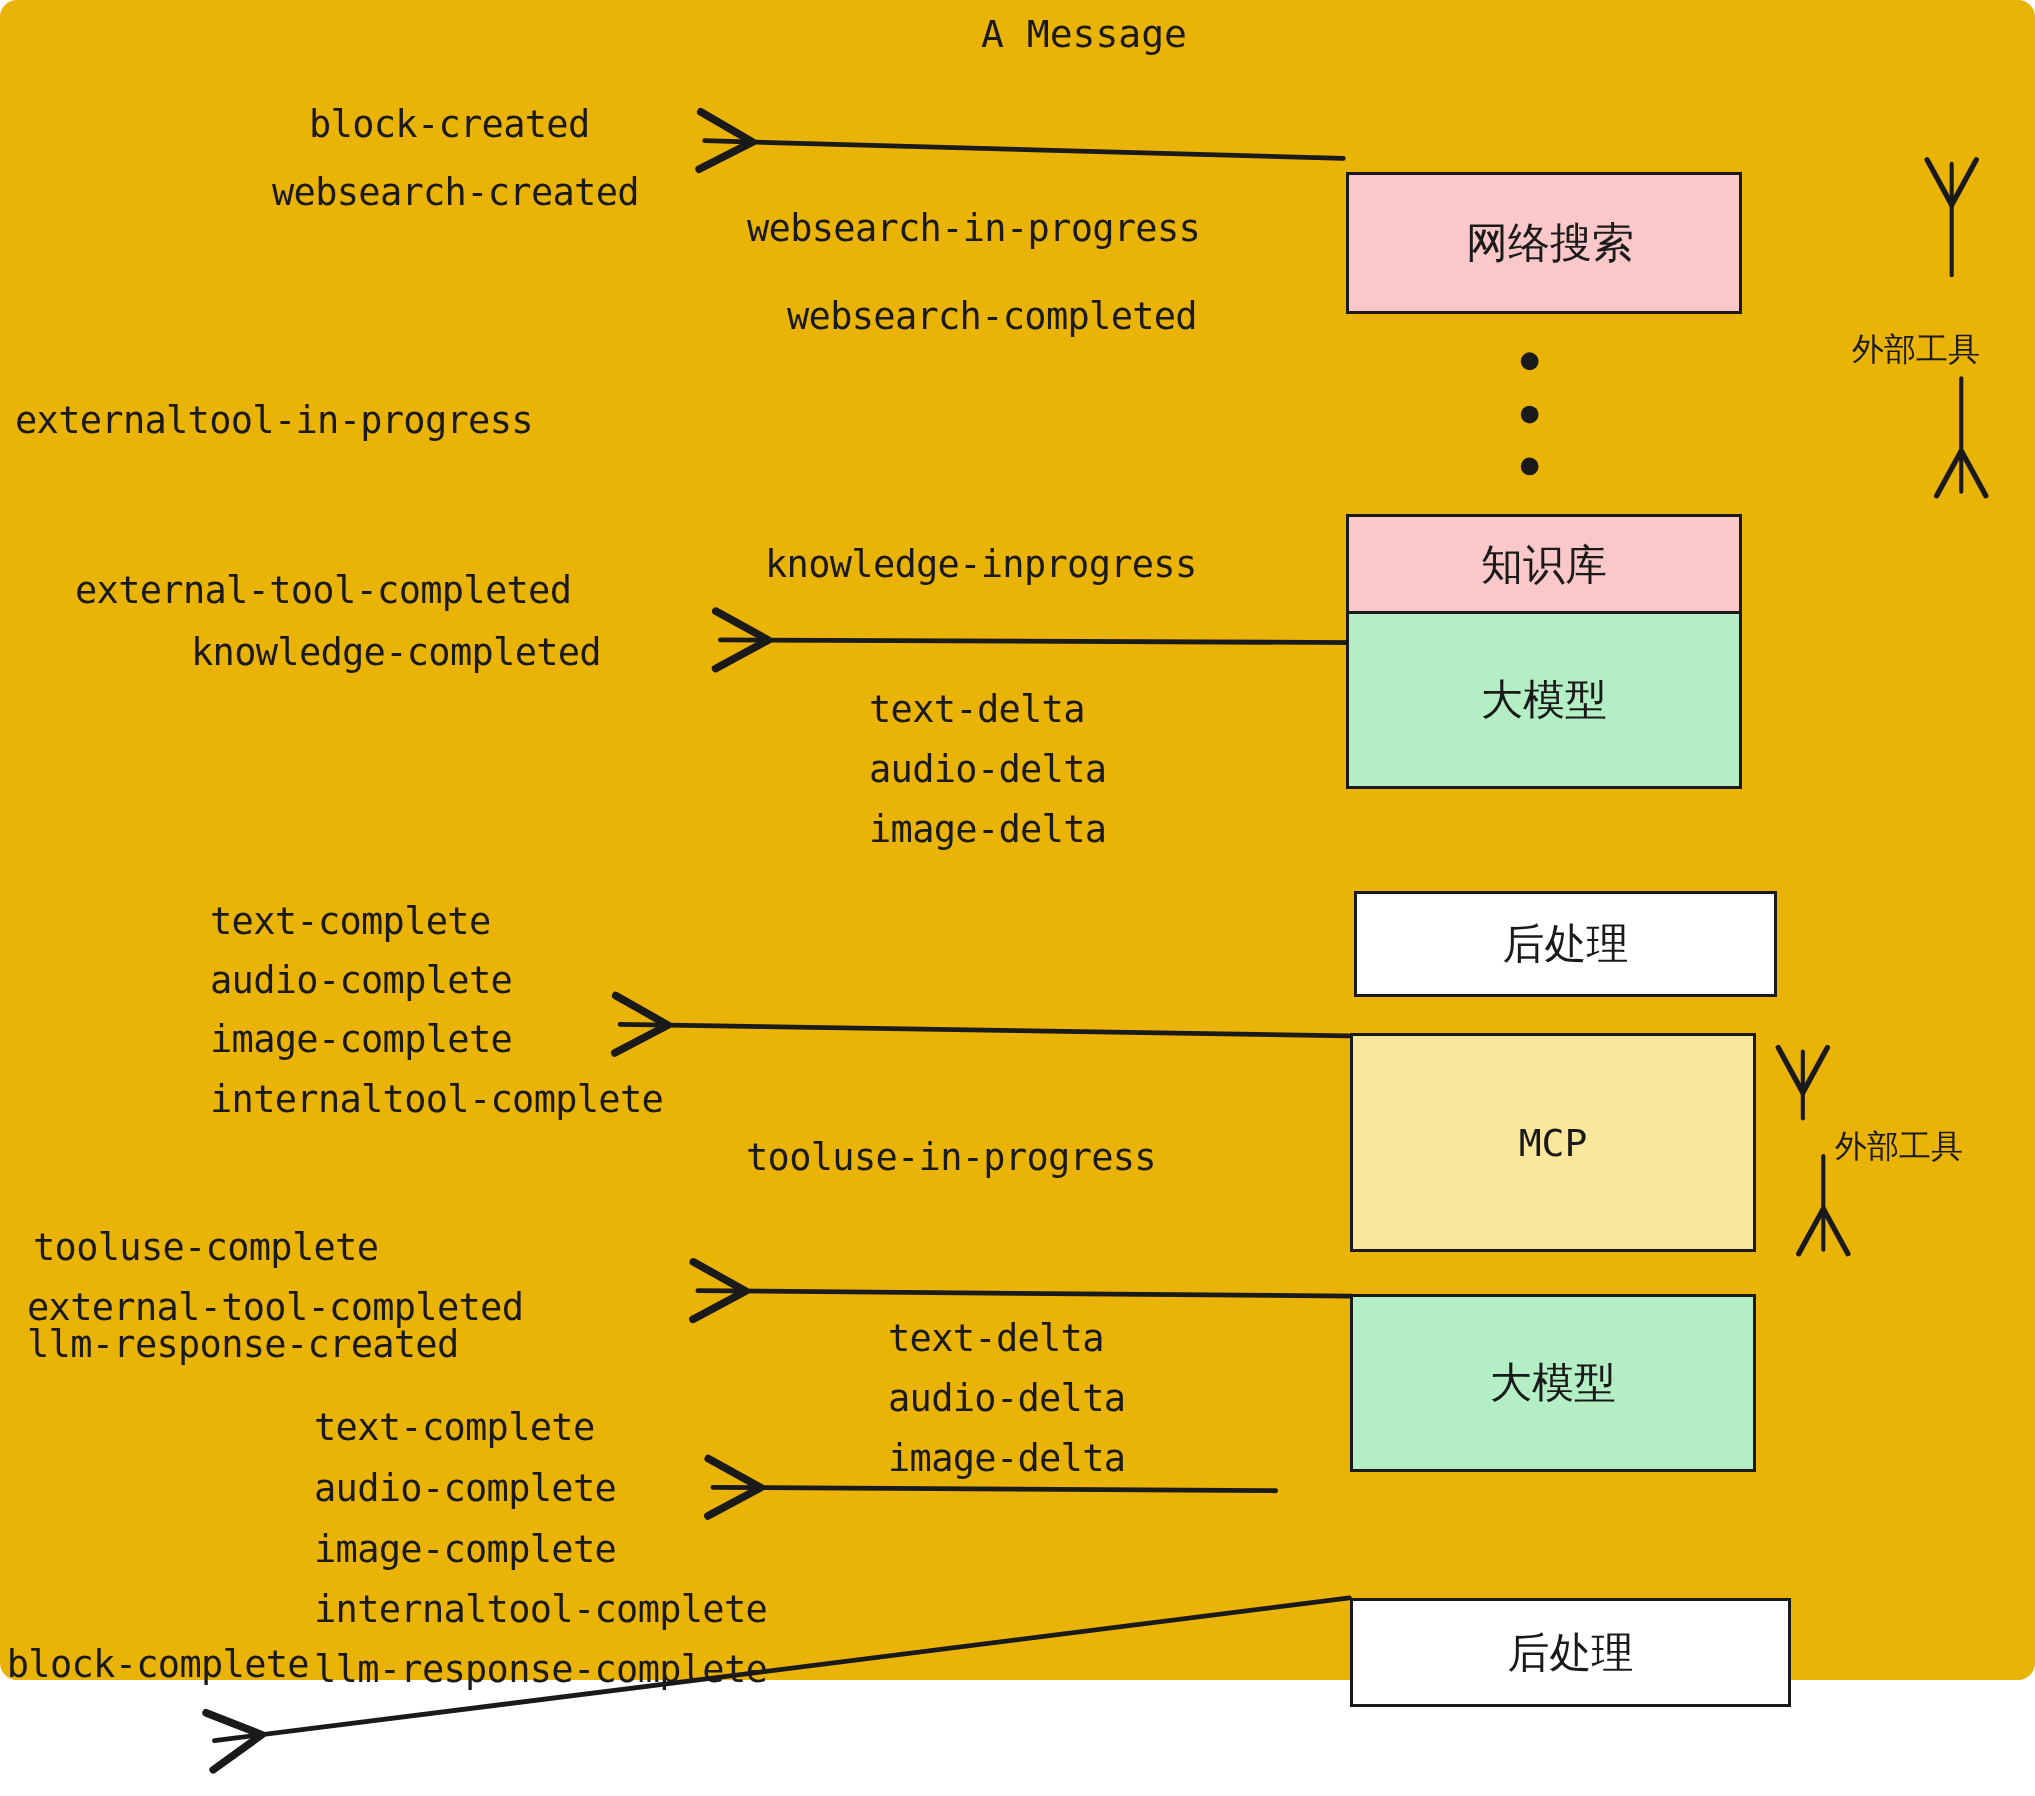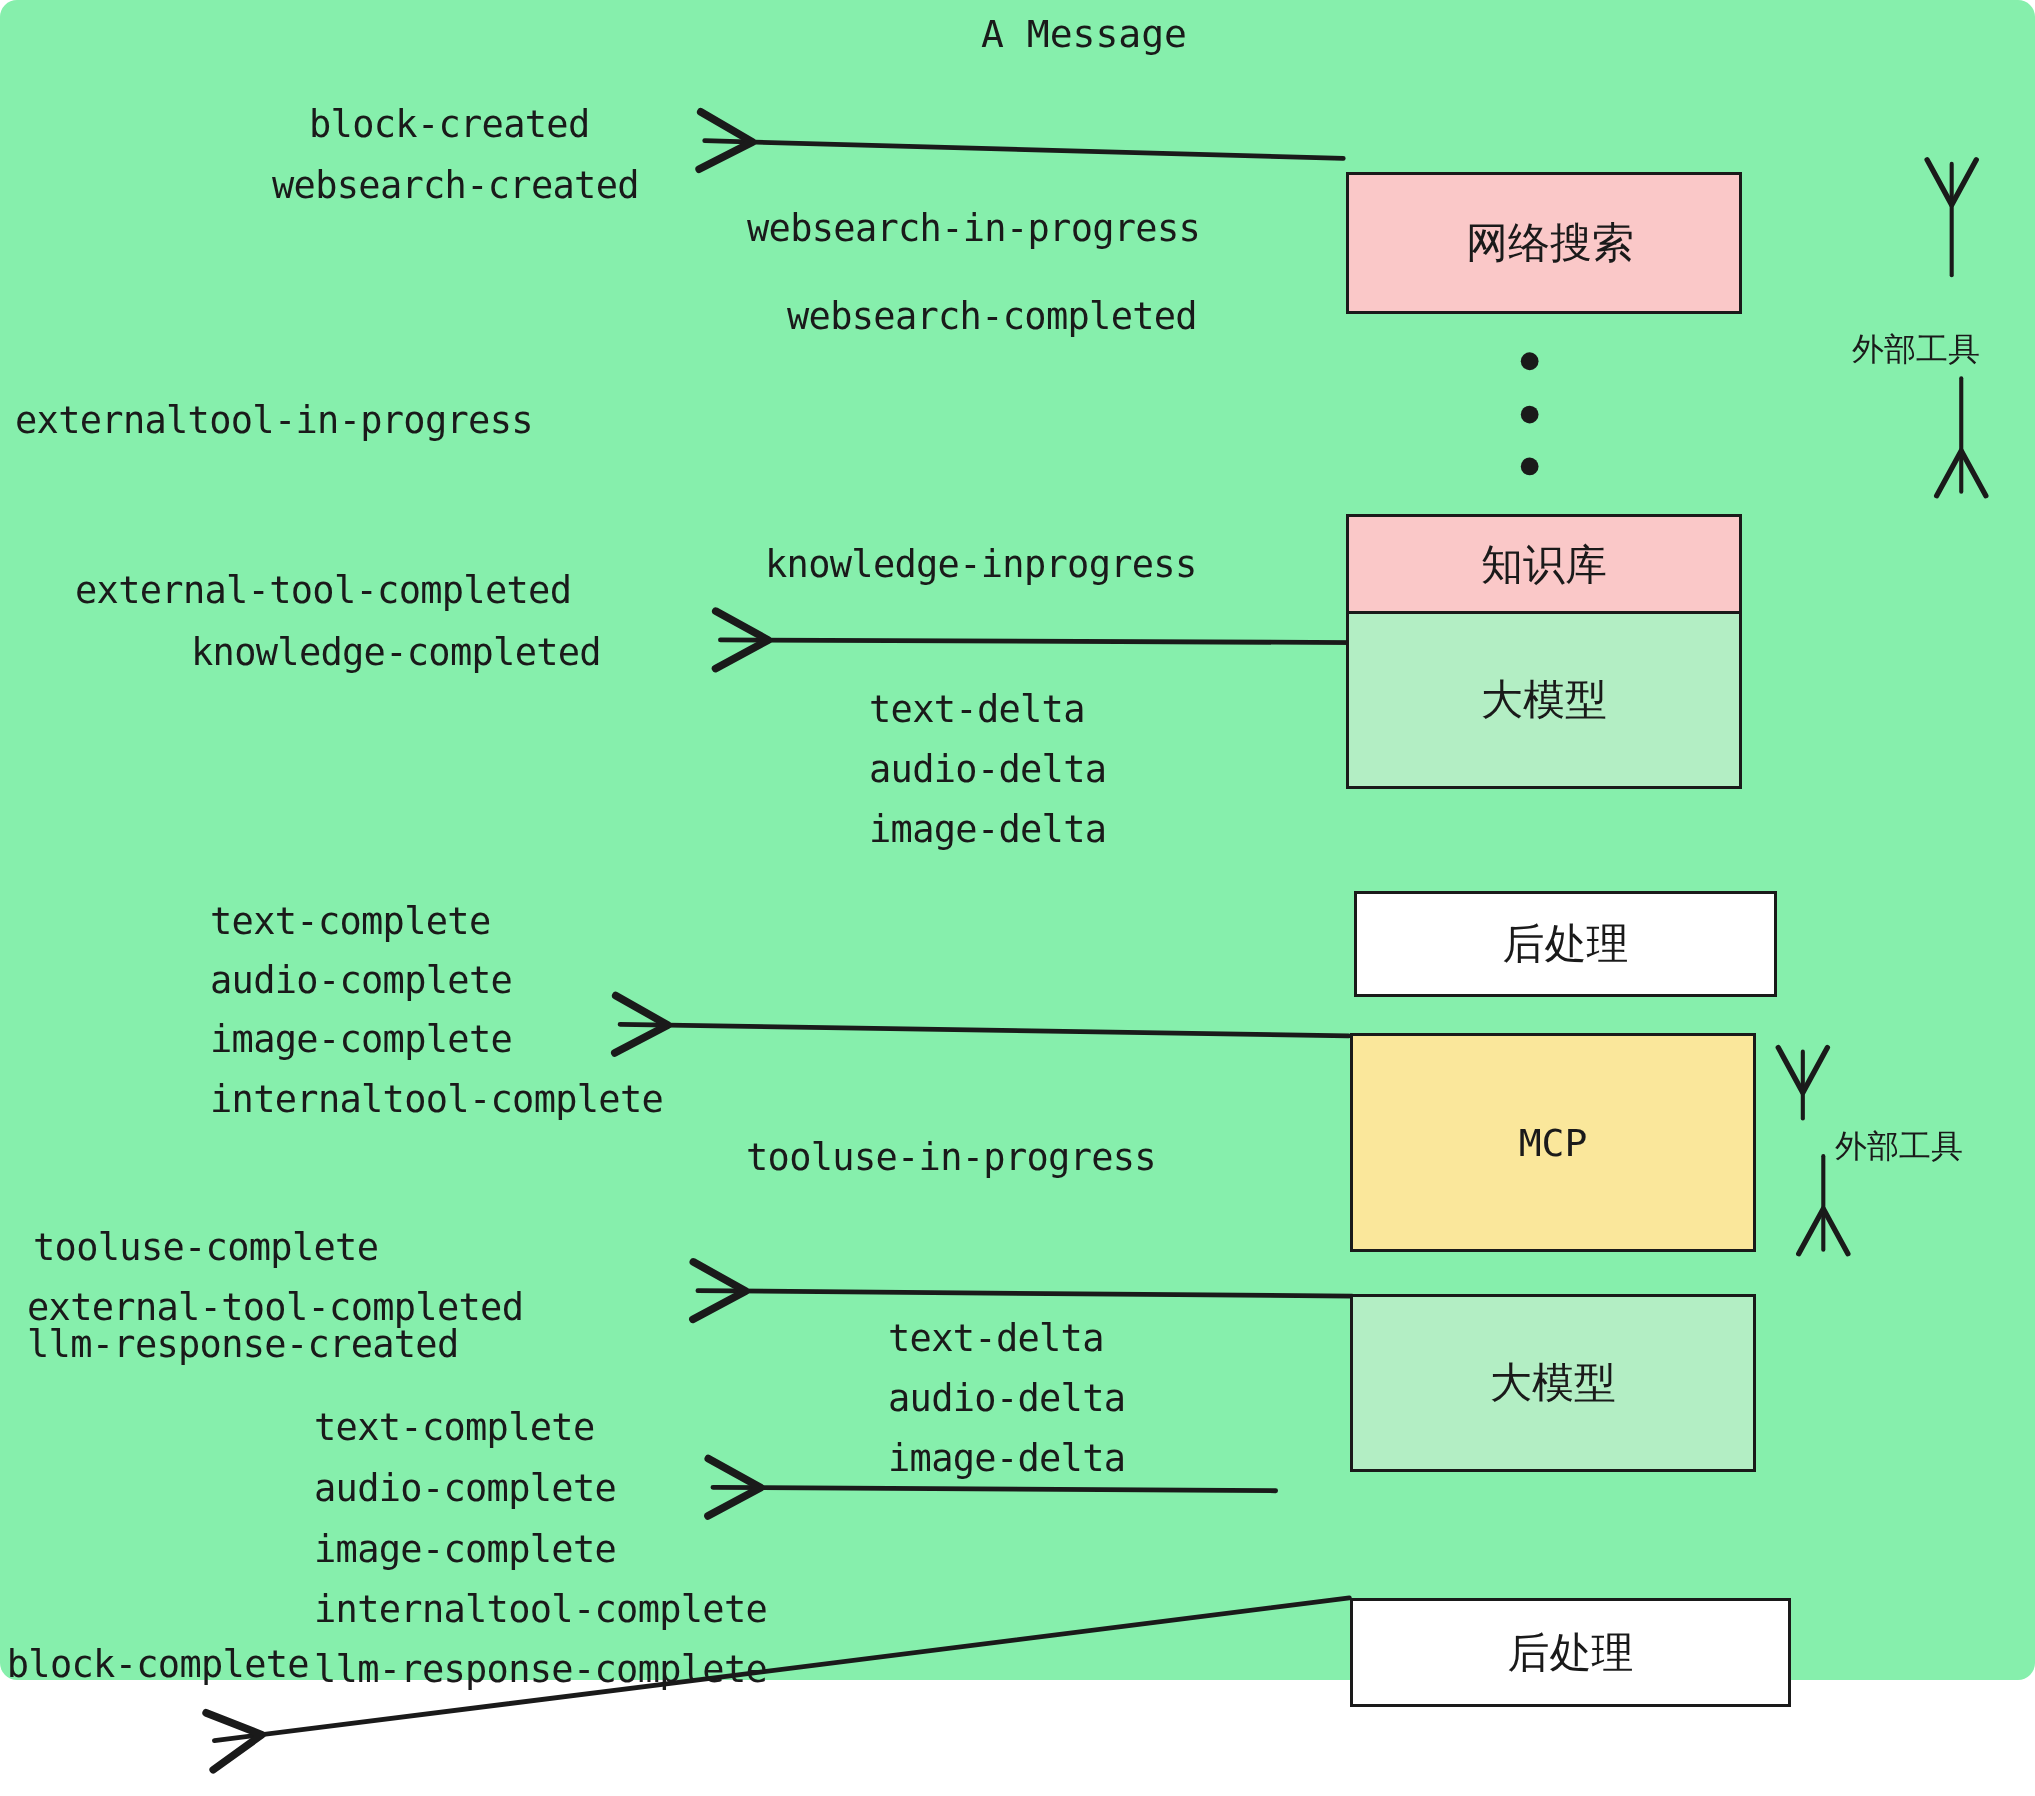--- a/index.html
+++ b/index.html
@@ -1,18 +1,18 @@
 <!DOCTYPE html>
 <html style="font-size:11px"><head>
 <meta charset="utf-8">
 <style>
   html,body{margin:0;padding:0;background:#ffffff;}
   body{width:2035px;height:1796px;overflow:hidden;
        font-family:"DejaVu Sans Mono","Liberation Mono",monospace;}
-  #stage{position:relative;width:2035px;height:1680px;background:#86efac;border-radius:17px;}
+  #stage{position:relative;width:2035px;height:1680px;background:#eab308;border-radius:17px;}
   svg#canvas{position:absolute;left:0;top:0;width:2035px;height:1796px;}
   .evt{position:absolute;white-space:nowrap;color:#1a1a1a;
        font-family:"DejaVu Sans Mono","Liberation Mono",monospace;
        font-size:37px;line-height:1;letter-spacing:-0.7px;}
   .title{position:absolute;white-space:nowrap;color:#1a1a1a;
        font-family:"DejaVu Sans Mono","Liberation Mono",monospace;
        font-size:38px;line-height:1;}
   .boxlabel{position:absolute;white-space:nowrap;color:#1a1a1a;
        font-family:"DejaVu Sans","Liberation Sans",sans-serif;
        font-size:42px;line-height:1;text-align:center;}
@@ -78,21 +78,21 @@
       </div>
       <div class="nodebox" style="left: 1350px; top: 1294px; width: 406px; height: 178px; background: rgb(179, 238, 196);">
         <span class="boxlabel" style="position: static;">大模型</span>
       </div>
       <div class="nodebox" style="left: 1350px; top: 1598px; width: 441px; height: 109px; background: rgb(255, 255, 255);">
         <span class="boxlabel" style="position: static;">后处理</span>
       </div>
     </div>
   <div id="event-layer">
       <div class="evt" style="left: 309px; top: 106px;">block-created</div>
-      <div class="evt" style="left: 272px; top: 167px;">websearch-created</div>
+      <div class="evt" style="left: 272px; top: 174px;">websearch-created</div>
       <div class="evt" style="left: 747px; top: 210px;">websearch-in-progress</div>
       <div class="evt" style="left: 755px; top: 298px; margin-left: 32px;">websearch-completed</div>
       <div class="evt" style="left: 15px; top: 402px;">externaltool-in-progress</div>
       <div class="evt" style="left: 765px; top: 546px;">knowledge-inprogress</div>
       <div class="evt" style="left: 75px; top: 572px;">external-tool-completed</div>
       <div class="evt" style="left: 191px; top: 634px;">knowledge-completed</div>
       <div class="evt" style="left: 869px; top: 691px;">text-delta</div>
       <div class="evt" style="left: 869px; top: 751px;">audio-delta</div>
       <div class="evt" style="left: 869px; top: 811px;">image-delta</div>
       <div class="evt" style="left: 210px; top: 903px;">text-complete</div>

